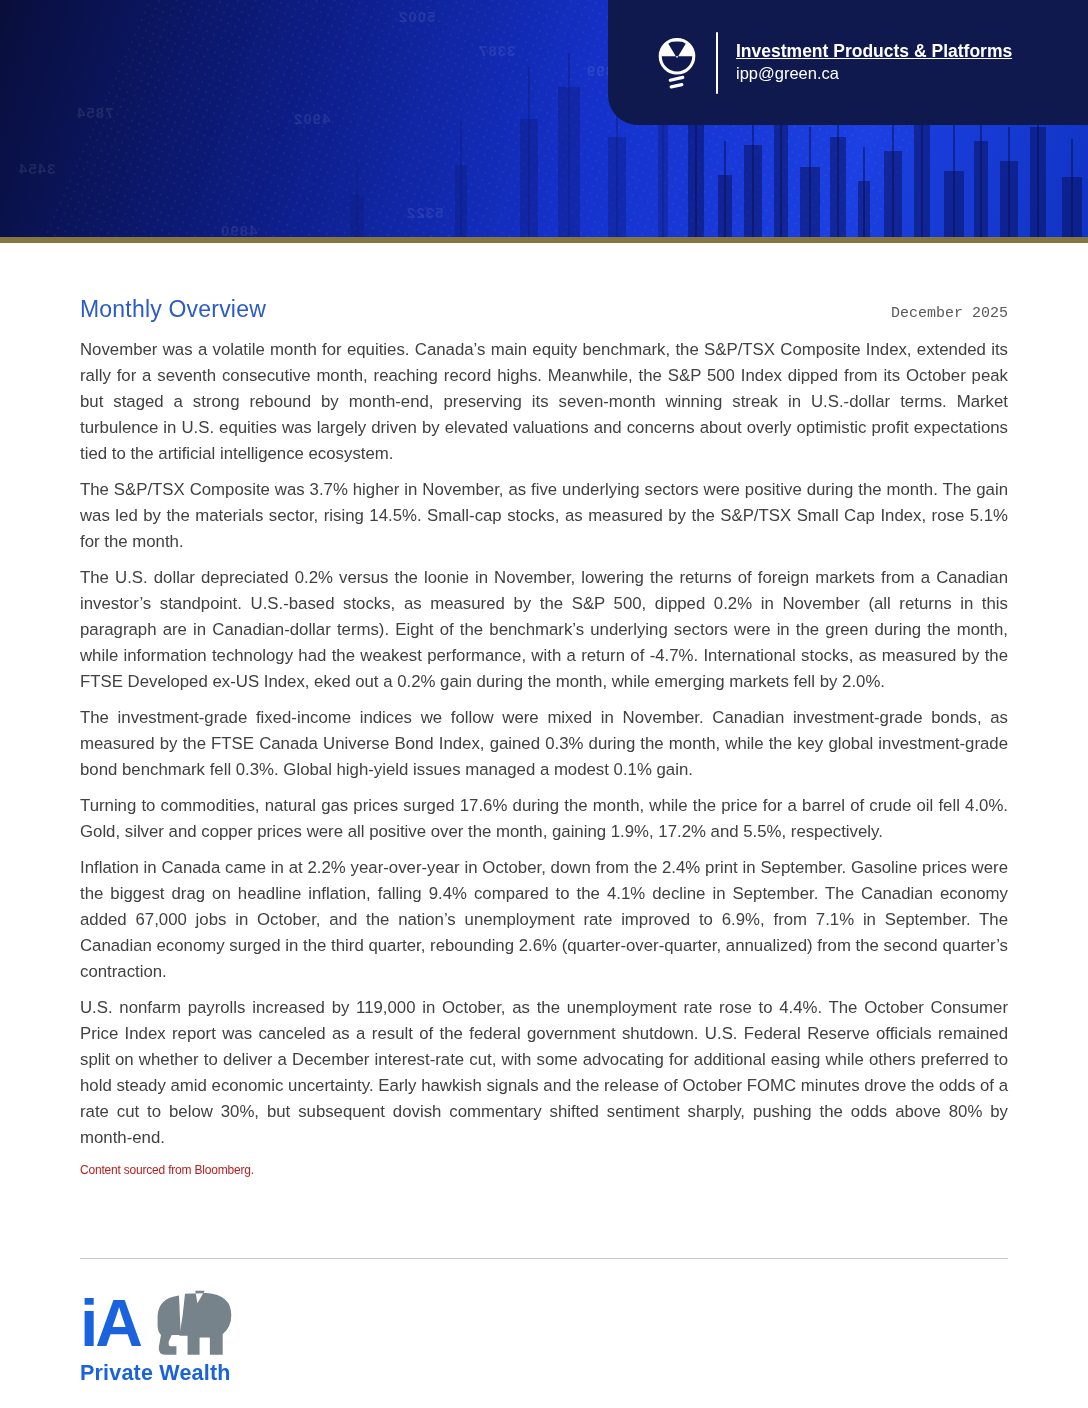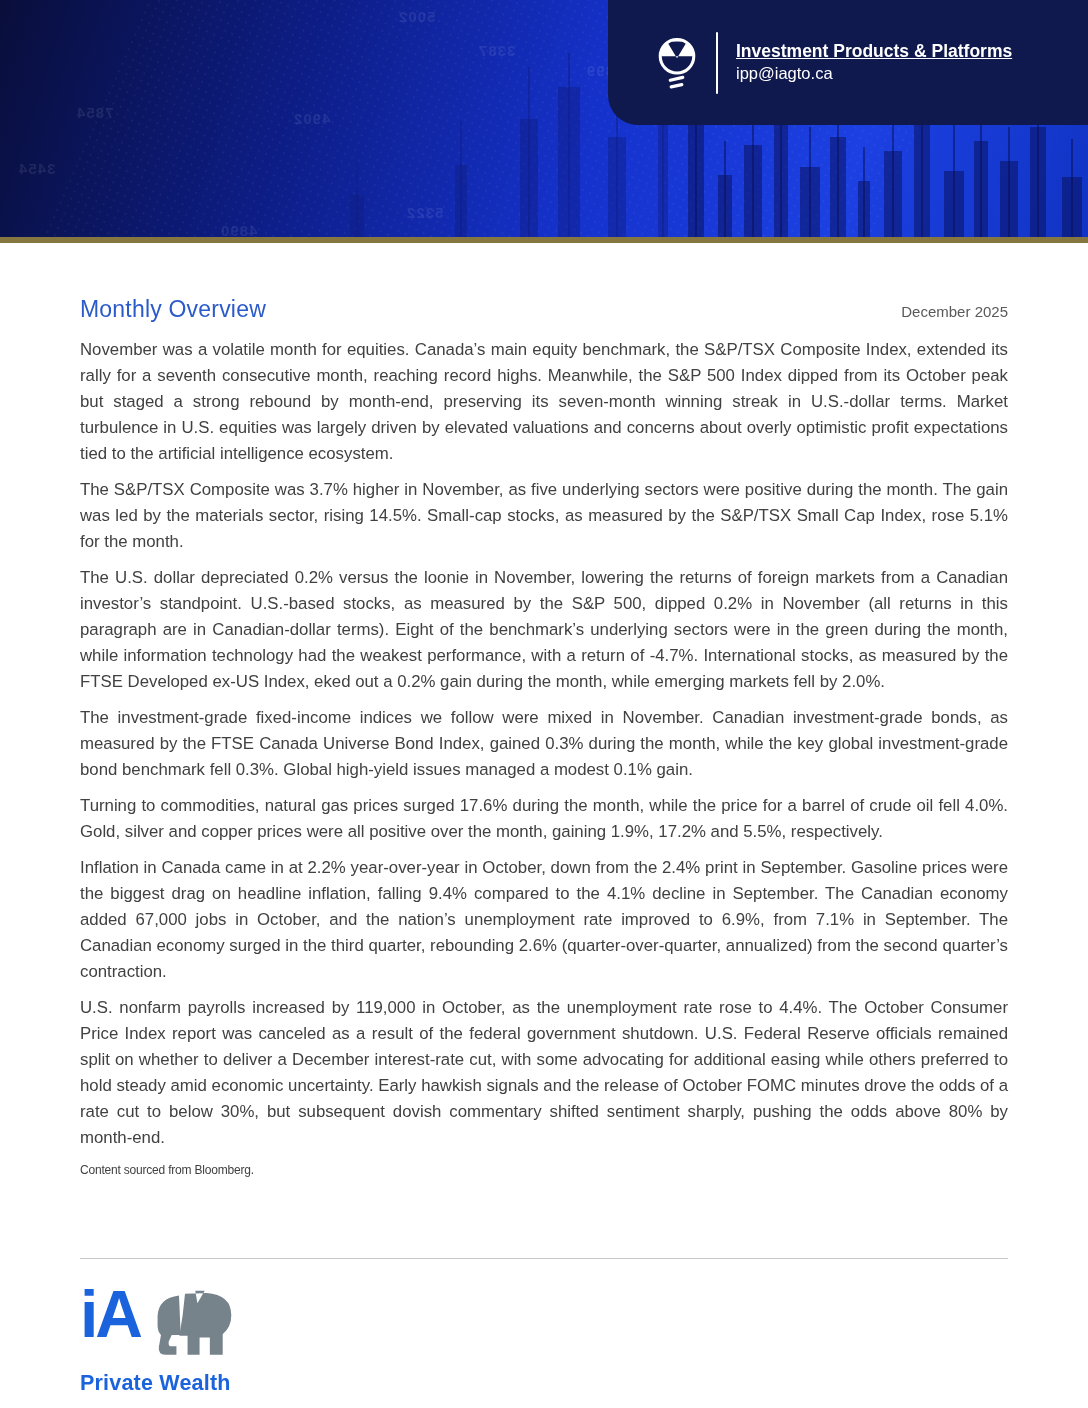--- a/index.html
+++ b/index.html
@@ -47,40 +47,40 @@
   .brand-text{color:#ffffff;line-height:1.32;}
   .brand-line1{font-size:17px;font-weight:400;}
   .brand-line2{font-size:17.5px;font-weight:700;text-decoration:underline;}
   .brand-line3{font-size:16.5px;font-weight:400;}
   .gold-band{width:1088px;height:6px;background:var(--gold,#867640);}
 
   
   .content{padding:53px 80px 0 80px;}
   .overview-head{display:flex;justify-content:space-between;align-items:baseline;margin-bottom:14px;}
   .overview-title{color:var(--accent-blue,#2b5ac9);font-size:23px;font-weight:500;letter-spacing:0.2px;}
-  .overview-date{color:#595959;font-size:15px;}
+  .overview-date{color:#595959;font-size:15px;font-family:Liberation Mono, monospace;}
   .content p{
     color:var(--text-gray,#414141);font-size:16.8px;line-height:26px;
     text-align:justify;margin:0 0 10px 0;
   }
-  .source-note{color:#404040;font-size:12px;margin-top:12px;letter-spacing:-0.2px;}
+  .source-note{color:#b91c1c;font-size:12px;margin-top:12px;letter-spacing:-0.2px;}
 
   
   .footer{position:absolute;left:80px;right:80px;top:1258px;}
   .footer-rule{height:1px;background:#c9c9c9;margin-bottom:28px;}
   .logo-block{display:inline-block;}
-  .logo-row{display:flex;align-items:flex-start;}
+  .logo-row{display:flex;align-items:center;}
   .logo-ia{
     color:var(--logo-blue,#1b63dd);font-size:66px;font-weight:800;
     letter-spacing:-3px;line-height:0.82;
   }
   .logo-elephant{width:86px;height:72px;margin-left:8px;}
   .logo-sub{
     color:var(--logo-blue,#1b63dd);font-size:21.5px;font-weight:700;
-    letter-spacing:0.2px;margin-top:12px;
+    letter-spacing:0.2px;margin-top:2px;
   }
 </style>
 </head>
 <body>
 
 <div class="page">
 
   <div class="header">
     <div class="dots"></div>
     <div class="candle-layer" id="candle-layer">
@@ -138,21 +138,21 @@
     <div class="brand-card">
       <svg class="brand-icon" viewBox="0 0 48 64" aria-hidden="true">
         <circle cx="24" cy="25" r="17.5" fill="none" stroke="#ffffff" stroke-width="3.2"></circle>
         <path d="M7.5,25 A16.5,16.5 0 0 1 40.5,25 Z M24,27 L13.5,9.5 L34.5,9.5 Z" fill="#ffffff" fill-rule="evenodd"></path>
         <line x1="17" y1="50" x2="30" y2="47" stroke="#ffffff" stroke-width="3.4" stroke-linecap="round"></line>
         <line x1="18" y1="57" x2="29" y2="54.5" stroke="#ffffff" stroke-width="3.4" stroke-linecap="round"></line>
       </svg>
       <div class="brand-divider"></div>
       <div class="brand-text">
         <div class="brand-line2">Investment Products &amp; Platforms</div>
-        <div class="brand-line3">ipp@iagto.ca</div>
+        <div class="brand-line3">ipp@green.ca</div>
       </div>
     </div>
 
   </div>
   <div class="gold-band"></div>
 
   <div class="content">
     <div class="overview-head">
       <div class="overview-title">Monthly Overview</div>
       <div class="overview-date">December 2025</div>

